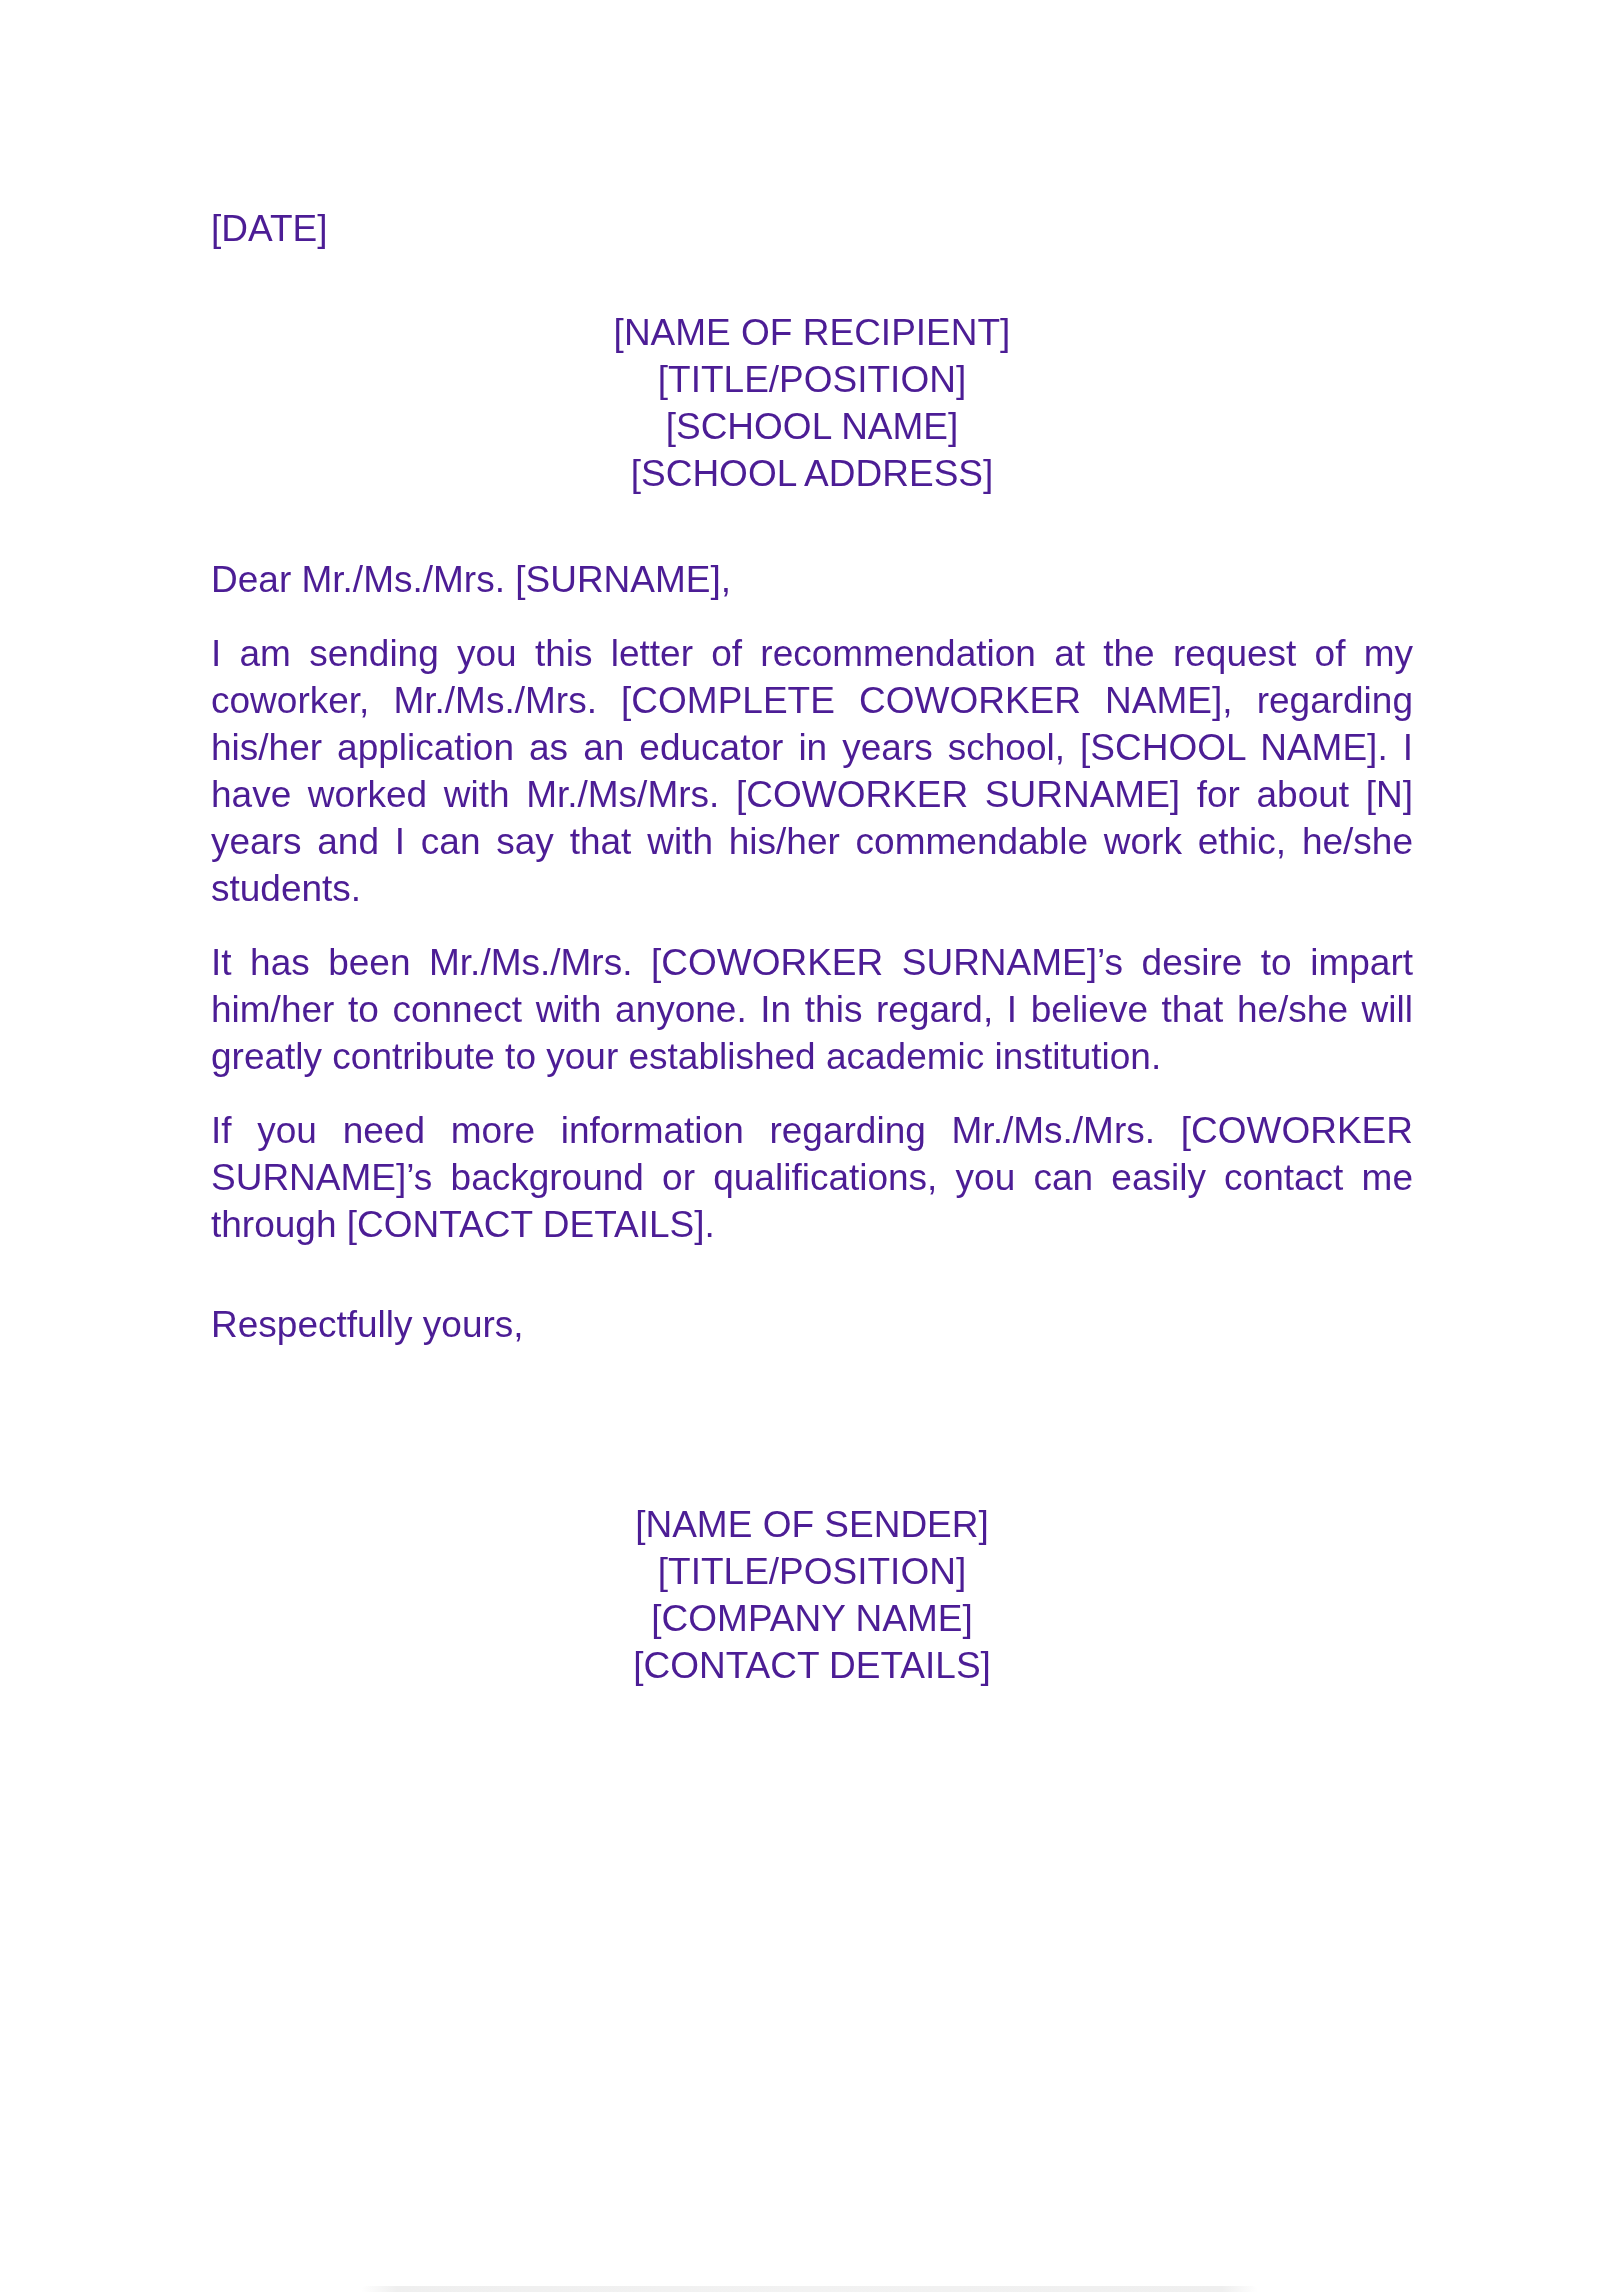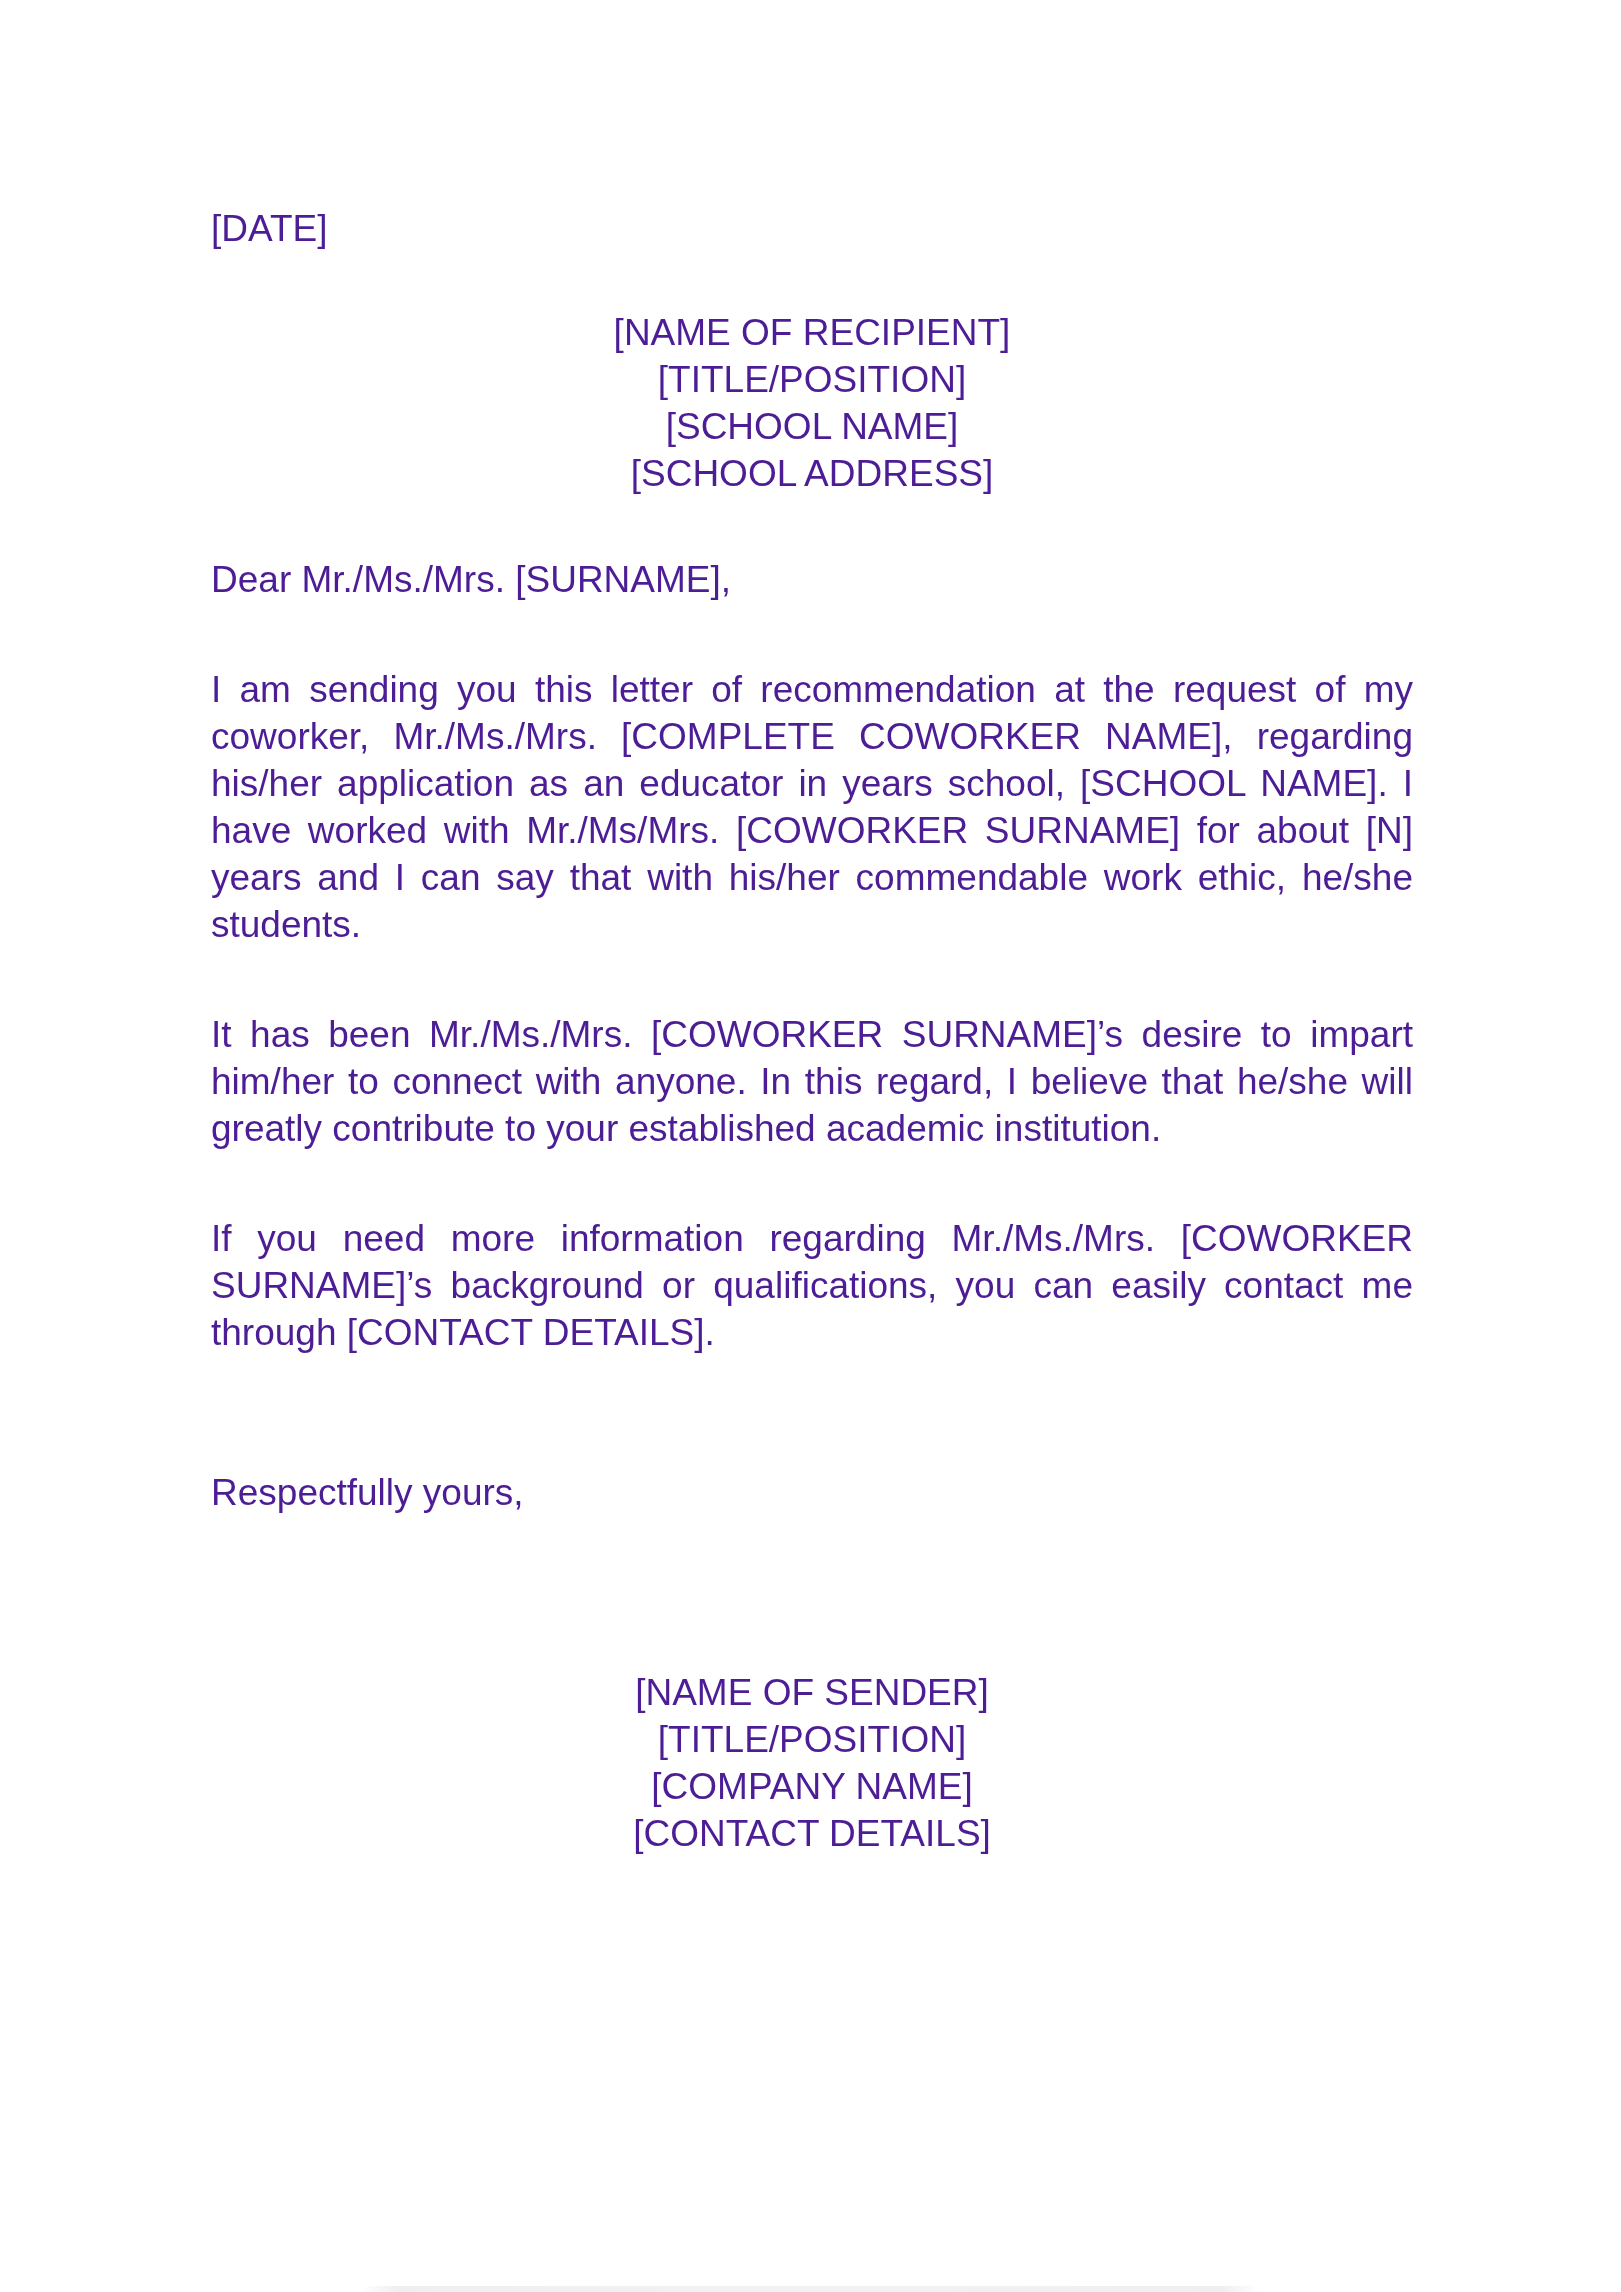--- a/index.html
+++ b/index.html
@@ -21,22 +21,22 @@
   .content {
     position: absolute;
     left: 211px;
     right: 208px;
     top: 0;
   }
   .block { margin: 0; }
   .date-line      { margin-top: 205px; }
   .recipient      { margin-top: 57px; }
   .salutation     { margin-top: 59px; }
-  .para           { margin-top: 63px; }
-  .closing        { margin-top: 113px; }
+  .para           { margin-top: 27px; }
+  .closing        { margin-top: 53px; }
   .sender         { margin-top: 153px; }
   .justified .line {
     text-align: justify;
     text-align-last: justify;
   }
   .justified .line:last-child {
     text-align-last: left;
   }
   .plain .line { text-align: center; }
   .bottom-toolbar-edge {

